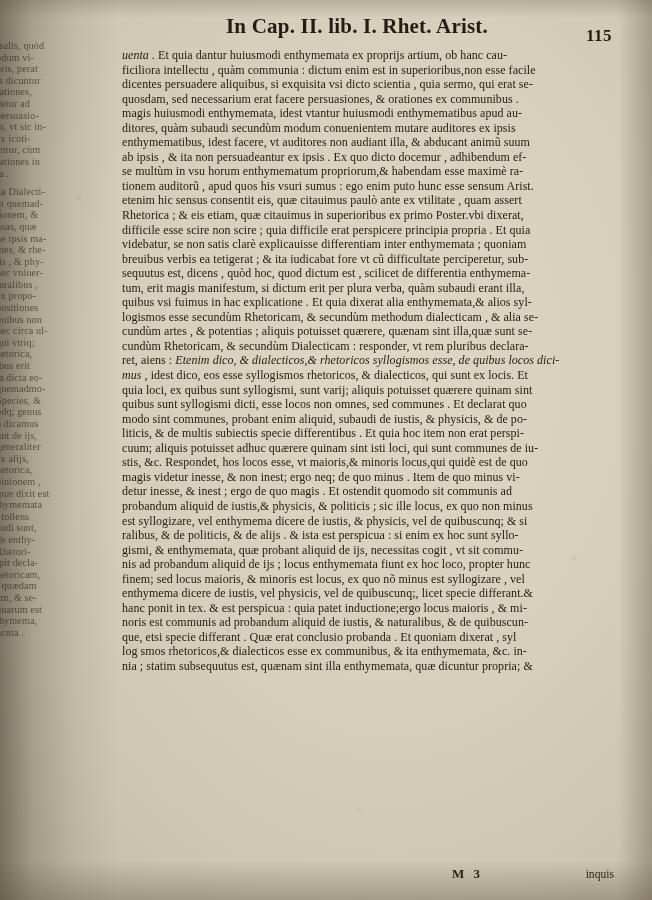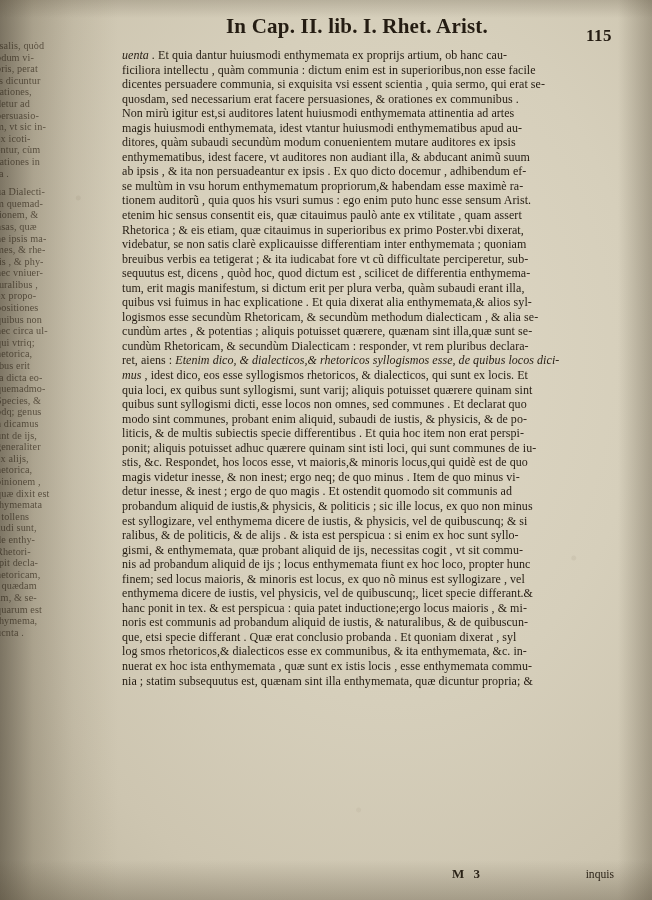--- a/index.html
+++ b/index.html
@@ -235,61 +235,60 @@
   <div class="bleed-catch"></div>
 
   <div class="header">
     <div class="running-title">In Cap. II. lib. I. Rhet. Arist.</div>
     <div class="folio">115</div>
   </div>
 
   <div class="textblock" id="textblock">
       <div class="line"><span class="ital">uenta .</span>  Et quia dantur huiusmodi enthymemata ex proprijs artium, ob hanc cau-</div>
       <div class="line">ficiliora intellectu , quàm communia : dictum enim est in superioribus,non esse facile</div>
-      <div class="line">dicentes persuadere communia, si exquisita vsi essent scientia , quia sermo, qui erat se-</div>
+      <div class="line">dicentes persuadere aliquibus, si exquisita vsi dicto scientia , quia sermo, qui erat se-</div>
       <div class="line">quosdam, sed necessarium erat facere persuasiones, &amp; orationes  ex communibus .</div>
-      <div class="line">Non mirù igitur est,si auditores latent huiusmodi enthymemata attinentia ad artes</div>
       <div class="line">magis huiusmodi enthymemata, idest vtantur huiusmodi enthymematibus apud au-</div>
       <div class="line">ditores, quàm subaudi secundùm modum conuenientem mutare auditores ex ipsis</div>
       <div class="line">enthymematibus, idest facere, vt auditores non audiant illa, &amp; abducant animũ suum</div>
       <div class="line">ab ipsis , &amp; ita non persuadeantur ex ipsis .  Ex quo dicto docemur , adhibendum ef-</div>
       <div class="line">se multùm in vsu horum enthymematum propriorum,&amp; habendam esse maximè ra-</div>
-      <div class="line">tionem auditorũ , quia quos his vsuri sumus : ego enim puto hunc esse sensum Arist.</div>
+      <div class="line">tionem auditorũ , apud quos his vsuri sumus : ego enim puto hunc esse sensum Arist.</div>
       <div class="line">etenim hic sensus consentit eis, quæ citauimus paulò ante ex vtilitate , quam assert</div>
       <div class="line">Rhetorica ; &amp; eis etiam, quæ citauimus in superioribus ex primo Poster.vbi dixerat,</div>
+      <div class="line">difficile esse scire non scire ; quia difficile erat perspicere principia propria .  Et quia</div>
       <div class="line">videbatur, se non satis clarè explicauisse differentiam inter enthymemata ; quoniam</div>
       <div class="line">breuibus verbis ea tetigerat ; &amp; ita iudicabat fore vt cũ difficultate perciperetur, sub-</div>
       <div class="line">sequutus est, dicens , quòd hoc, quod dictum est , scilicet de differentia enthymema-</div>
       <div class="line">tum, erit magis manifestum, si dictum erit per plura verba, quàm subaudi erant illa,</div>
       <div class="line">quibus vsi fuimus in hac explicatione .   Et quia dixerat alia enthymemata,&amp; alios syl-</div>
       <div class="line">logismos esse secundùm Rhetoricam, &amp; secundùm methodum dialecticam , &amp; alia se-</div>
       <div class="line">cundùm artes , &amp; potentias ; aliquis potuisset quærere, quænam sint illa,quæ sunt se-</div>
       <div class="line">cundùm Rhetoricam, &amp; secundùm Dialecticam : responder, vt rem pluribus declara-</div>
       <div class="line">ret, aiens : <span class="ital">Etenim dico, &amp; dialecticos,&amp; rhetoricos syllogismos esse, de quibus locos dici-</span></div>
       <div class="line"><span class="ital">mus</span> , idest dico, eos esse syllogismos rhetoricos, &amp; dialecticos, qui sunt ex locis.   Et</div>
       <div class="line">quia loci, ex quibus sunt syllogismi, sunt varij; aliquis potuisset quærere quinam sint</div>
       <div class="line">quibus sunt syllogismi dicti, esse locos non omnes, sed communes .  Et declarat quo</div>
       <div class="line">modo sint communes, probant enim aliquid, subaudi de iustis, &amp; physicis, &amp; de po-</div>
       <div class="line">liticis, &amp; de multis subiectis specie differentibus .  Et quia hoc item non erat perspi-</div>
-      <div class="line">ponit; aliquis potuisset adhuc quærere quinam sint isti loci, qui sunt communes de iu-</div>
+      <div class="line">cuum; aliquis potuisset adhuc quærere quinam sint isti loci, qui sunt communes de iu-</div>
       <div class="line">stis, &amp;c. Respondet, hos locos esse, vt maioris,&amp; minoris locus,qui quidè est de quo</div>
       <div class="line">magis videtur inesse, &amp; non inest; ergo neq; de quo minus .  Item de quo minus vi-</div>
       <div class="line">detur inesse, &amp; inest ; ergo de quo magis .   Et ostendit quomodo sit communis ad</div>
       <div class="line">probandum aliquid de iustis,&amp; physicis, &amp; politicis ; sic ille locus, ex quo non minus</div>
       <div class="line">est syllogizare, vel enthymema dicere de iustis, &amp; physicis, vel de quibuscunq; &amp; si</div>
       <div class="line">ralibus, &amp; de politicis, &amp; de alijs . &amp; ista est perspicua : si enim ex hoc sunt syllo-</div>
       <div class="line">gismi, &amp; enthymemata, quæ probant aliquid de ijs, necessitas cogit , vt sit commu-</div>
       <div class="line">nis ad probandum aliquid de ijs ; locus enthymemata fiunt ex hoc loco, propter hunc</div>
       <div class="line">finem; sed locus maioris, &amp; minoris est locus, ex quo nõ minus est syllogizare , vel</div>
       <div class="line">enthymema dicere de iustis, vel physicis, vel de quibuscunq;, licet specie differant.&amp;</div>
       <div class="line">hanc ponit in tex. &amp; est perspicua : quia patet inductione;ergo locus maioris , &amp; mi-</div>
       <div class="line">noris est communis ad probandum aliquid de iustis, &amp; naturalibus, &amp; de quibuscun-</div>
       <div class="line">que, etsi specie differant .  Quæ erat conclusio probanda .   Et quoniam dixerat , syl</div>
       <div class="line">log smos rhetoricos,&amp; dialecticos esse ex communibus, &amp; ita enthymemata, &amp;c. in-</div>
-      <div class="line">nuerat ex hoc ista enthymemata , quæ sunt ex istis locis , esse enthymemata commu-</div>
       <div class="line">nia ; statim subsequutus est, quænam sint illa enthymemata, quæ dicuntur propria; &amp;</div>
     </div>
 
   <div class="footer">
     <div class="signature">M 3</div>
     <div class="catchword">inquis</div>
   </div>
 
   <div class="gutter"></div>
   <div class="edge-right"></div>

